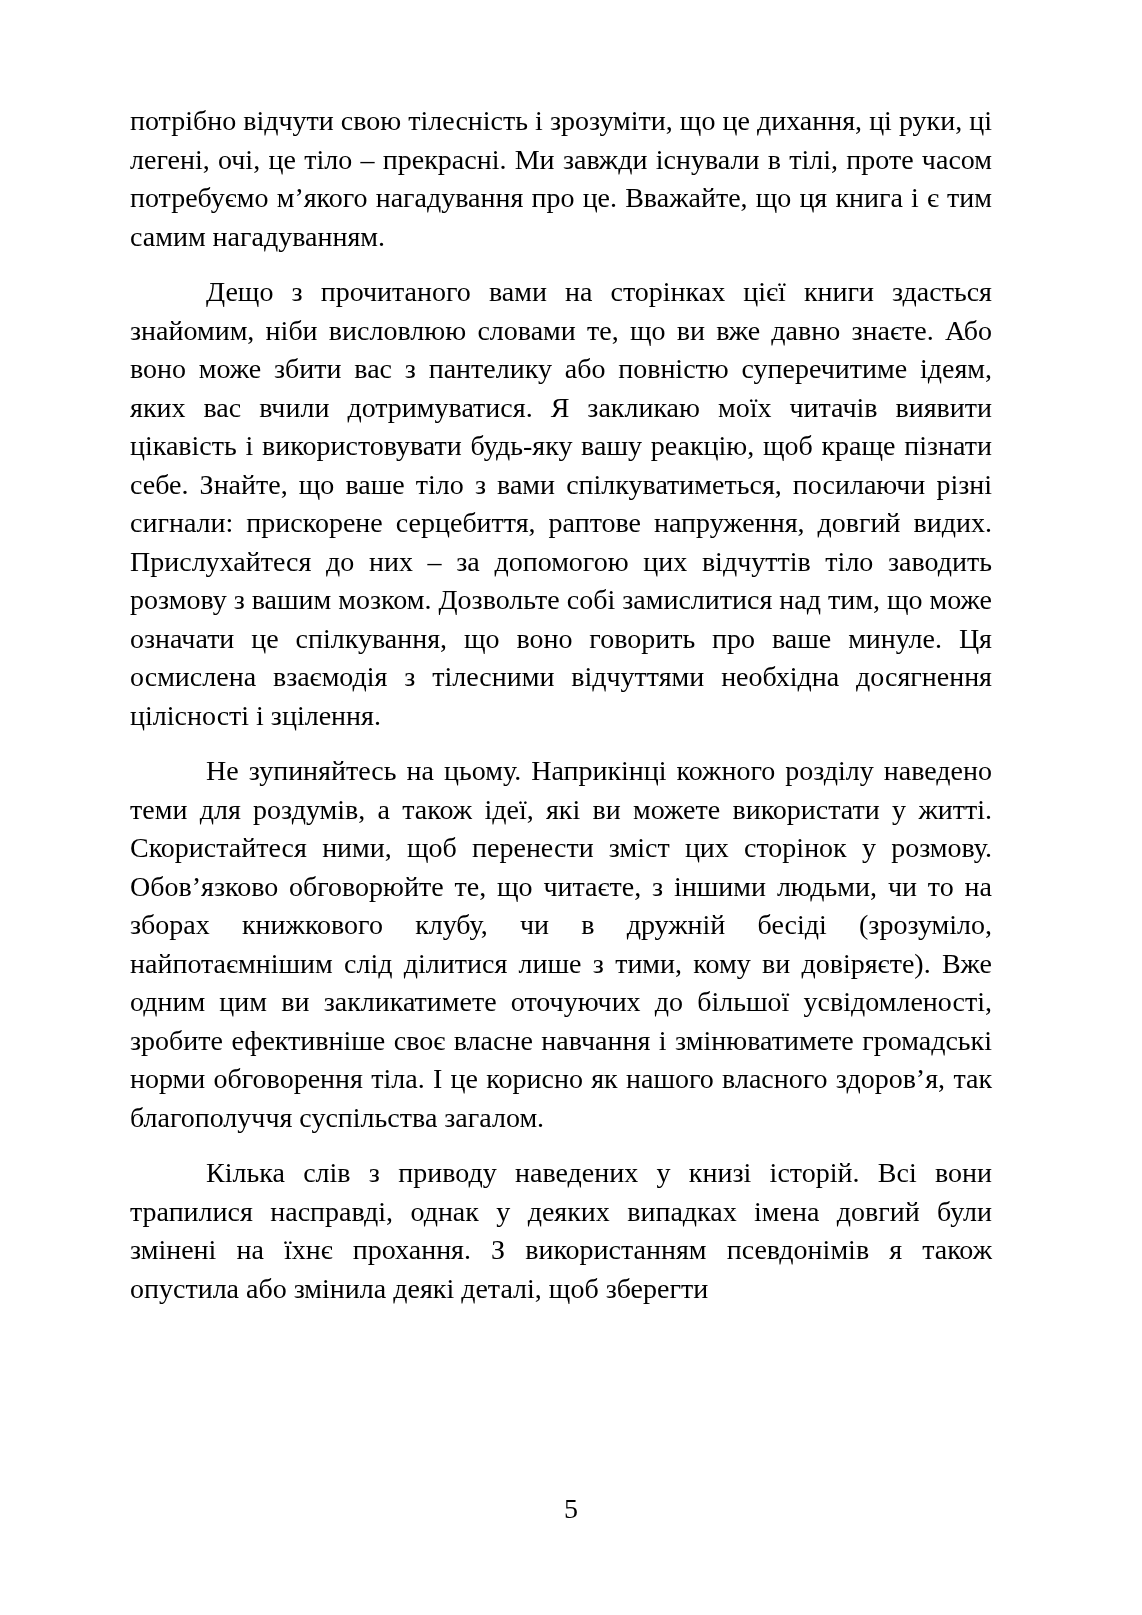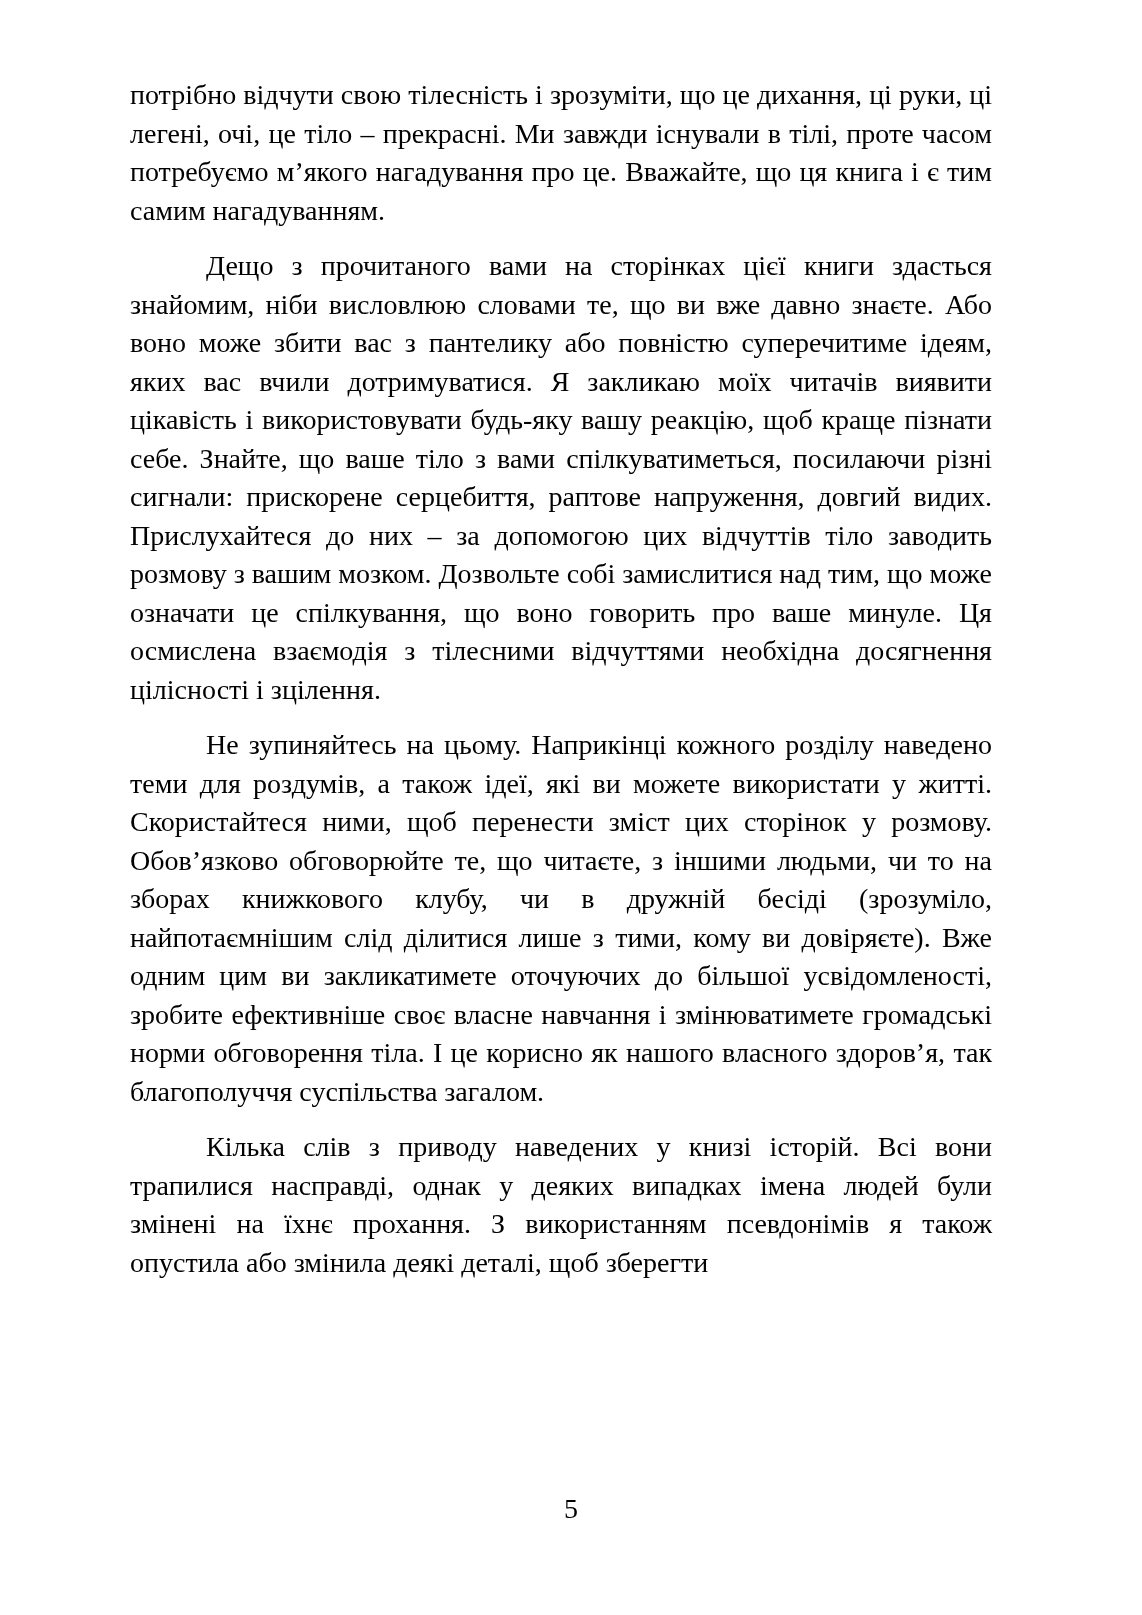--- a/index.html
+++ b/index.html
@@ -11,21 +11,21 @@
     width: 1142px;
     height: 1615px;
     color: #000000;
     font-family: "Liberation Serif", serif;
   }
   .page {
     position: relative;
     box-sizing: border-box;
     width: 1142px;
     height: 1615px;
-    padding: 76px 150px 0 130px;
+    padding: 102px 150px 0 130px;
     background: #ffffff;
     overflow: hidden;
   }
   .para {
     font-size: 28px;
     line-height: 38.5px;
     text-align: justify;
     text-indent: 76px;
     margin: 0 0 17px 0;
     hyphens: auto;
@@ -44,15 +44,15 @@
     line-height: 1;
   }
 </style>
 </head>
 <body>
 
 <div class="page">
   <p class="para continuation">потрібно відчути свою тілесність і зрозуміти, що це дихання, ці руки, ці легені, очі, це тіло – прекрасні. Ми завжди існували в тілі, проте часом потребуємо м’якого нагадування про це. Вважайте, що ця книга і є тим самим нагадуванням.</p>
   <p class="para">Дещо з прочитаного вами на сторінках цієї книги здасться знайомим, ніби висловлюю словами те, що ви вже давно знаєте. Або воно може збити вас з пантелику або повністю суперечитиме ідеям, яких вас вчили дотримуватися. Я закликаю моїх читачів виявити цікавість і використовувати будь-яку вашу реакцію, щоб краще пізнати себе. Знайте, що ваше тіло з вами спілкуватиметься, посилаючи різні сигнали: прискорене серцебиття, раптове напруження, довгий видих. Прислухайтеся до них – за допомогою цих відчуттів тіло заводить розмову з вашим мозком. Дозвольте собі замислитися над тим, що може означати це спілкування, що воно говорить про ваше минуле. Ця осмислена взаємодія з тілесними відчуттями необхідна досягнення цілісності і зцілення.</p>
   <p class="para">Не зупиняйтесь на цьому. Наприкінці кожного розділу наведено теми для роздумів, а також ідеї, які ви можете використати у житті. Скористайтеся ними, щоб перенести зміст цих сторінок у розмову. Обов’язково обговорюйте те, що читаєте, з іншими людьми, чи то на зборах книжкового клубу, чи в дружній бесіді (зрозуміло, найпотаємнішим слід ділитися лише з тими, кому ви довіряєте). Вже одним цим ви закликатимете оточуючих до більшої усвідомленості, зробите ефективніше своє власне навчання і змінюватимете громадські норми обговорення тіла. І це корисно як нашого власного здоров’я, так благополуччя суспільства загалом.</p>
-  <p class="para">Кілька слів з приводу наведених у книзі історій. Всі вони трапилися насправді, однак у деяких випадках імена людей були змінені на їхнє прохання. З використанням псевдонімів я також опустила або змінила деякі деталі, щоб зберегти</p>
+  <p class="para">Кілька слів з приводу наведених у книзі історій. Всі вони трапилися насправді, однак у деяких випадках імена довгий були змінені на їхнє прохання. З використанням псевдонімів я також опустила або змінила деякі деталі, щоб зберегти</p>
   <div class="page-number">5</div>
 </div>
 
 </body></html>

